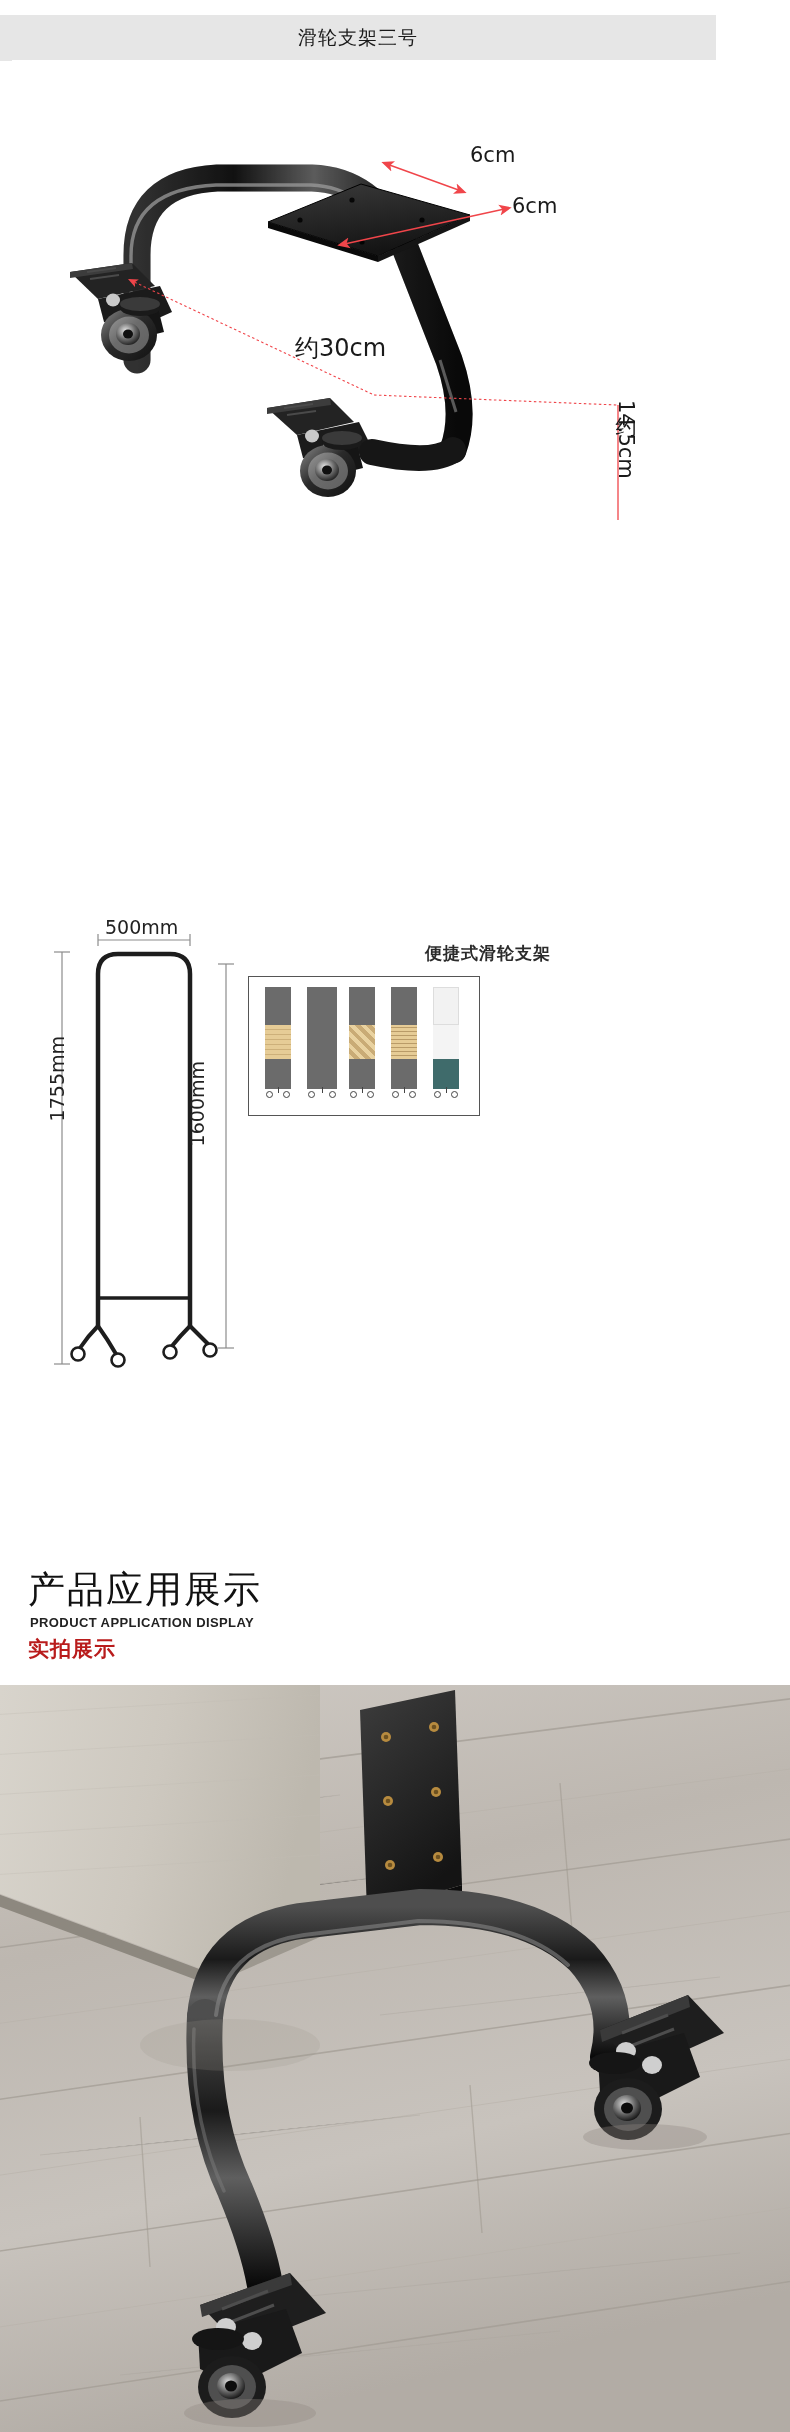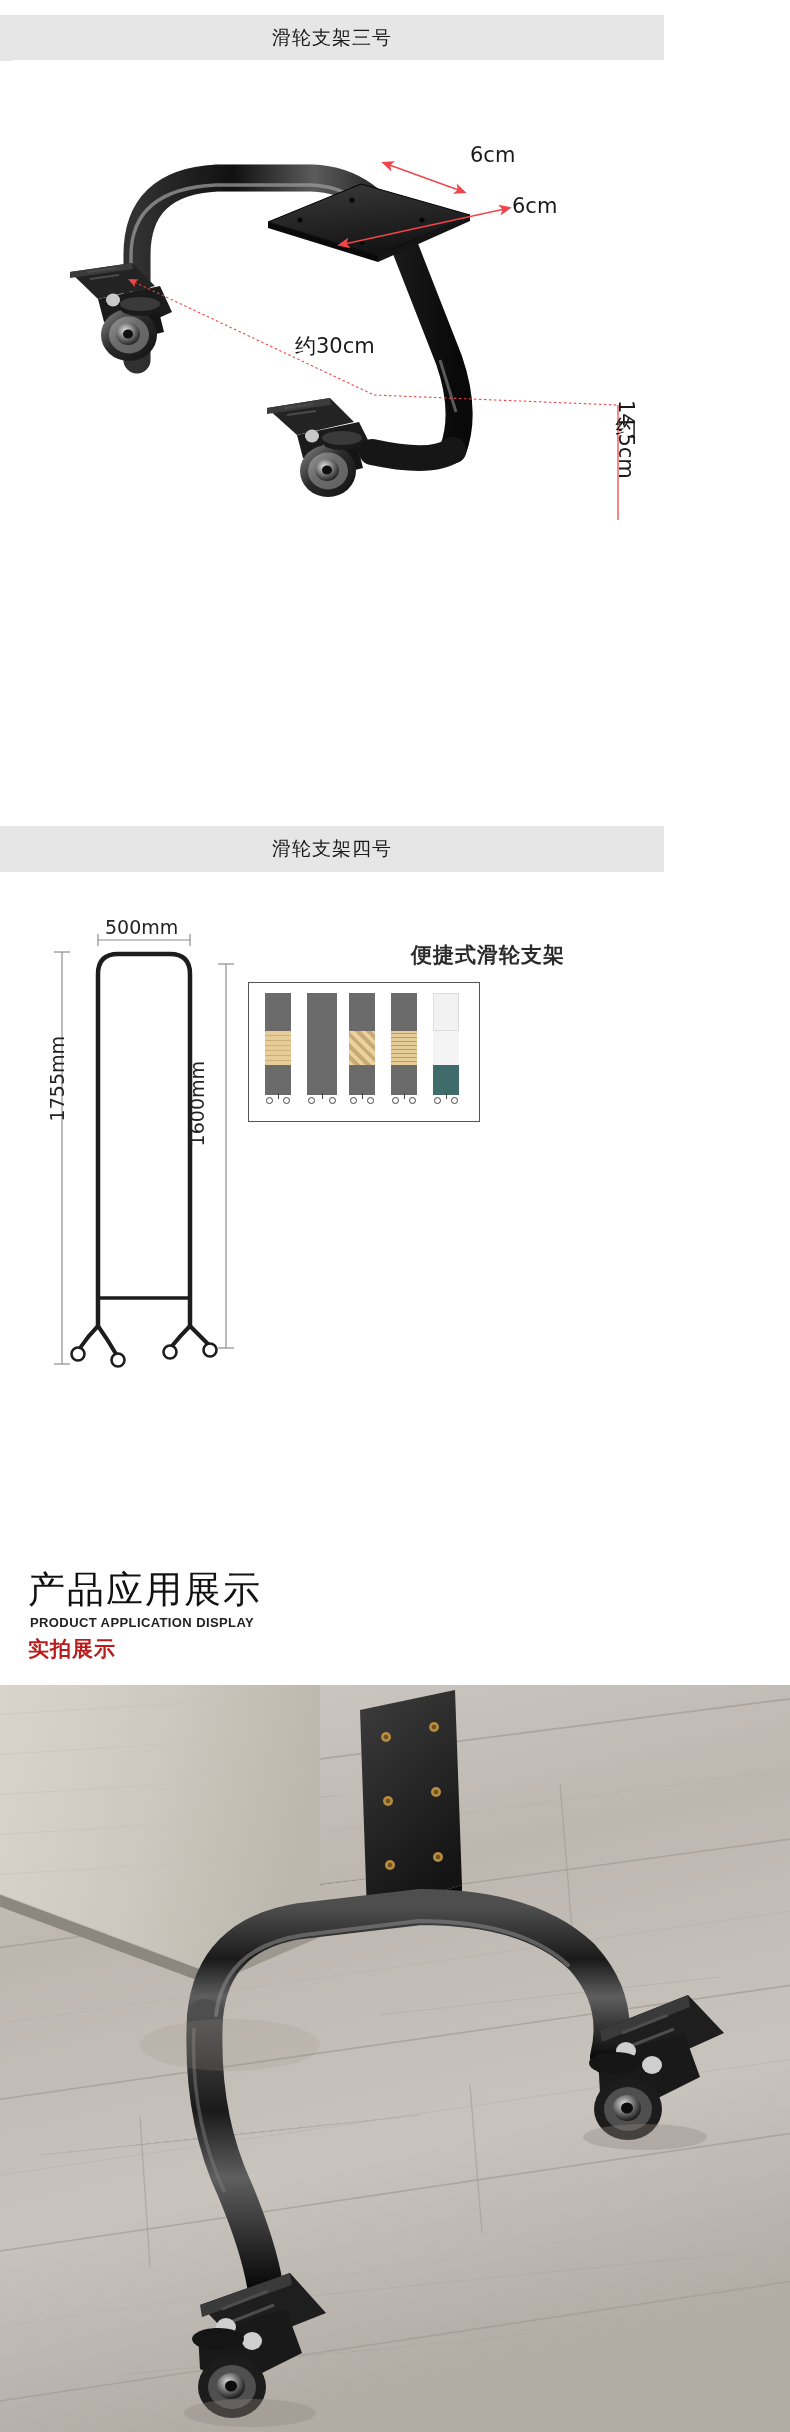--- a/index.html
+++ b/index.html
@@ -6,21 +6,21 @@
   * { margin:0; padding:0; box-sizing:border-box; }
   html, body {
     width:790px;
     background:#ffffff;
     font-family:"Liberation Sans","DejaVu Sans",sans-serif;
   }
   .page { width:790px; height:2432px; position:relative; background:#fff; overflow:hidden; }
 
   
   .band {
-    position:absolute; left:0; width:664px; height:46px;
+    position:absolute; left:0; width:716px; height:46px;
     background:#e6e6e6;
     display:flex; align-items:center; justify-content:center;
   }
   .band-title {
     font-size:19px; color:#1a1a1a; letter-spacing:1px;
     font-family:"DejaVu Sans","Liberation Sans",sans-serif;
   }
 
   
   .stage { position:absolute; background:#fff; }
@@ -28,21 +28,21 @@
   
   #sec1 { left:12px; top:60px; width:788px; height:460px;text-align:right; }
 
   
   .dimtxt {
     position:absolute; color:#1a1a1a; white-space:nowrap;
     font-family:"DejaVu Sans","Liberation Sans",sans-serif;
   }
   .dim-6a { left:458px; top:83px;  font-size:21px; }
   .dim-6b { left:500px; top:134px; font-size:21px; }
-  .dim-30 { left:283px; top:272px; font-size:21px; }
+  .dim-30 { left:283px; top:272px; font-size:24px; }
   .dim-145{ left:600px; top:340px; font-size:21px;
             writing-mode:vertical-rl; text-orientation:mixed; }
 
   
   #sec2 { left:0; top:906px; width:790px; height:520px; }
 
   .mmtxt {
     position:absolute; color:#222; white-space:nowrap;
     font-size:19px;
     font-family:"DejaVu Sans","Liberation Sans",sans-serif;
@@ -50,21 +50,21 @@
   .mm-500  { left:105px; top:10px; }
   .mm-1755 { left:46px;  top:130px; writing-mode:vertical-rl;
              transform:rotate(180deg); }
   .mm-1600 { left:186px; top:155px; writing-mode:vertical-rl;
              transform:rotate(180deg); }
 
   
   .promo { position:absolute; left:248px; top:35px; width:480px; }
   .promo-line {
     text-align:center; font-weight:bold; color:#2b2b2b;
-    font-size:21px; line-height:1.42; letter-spacing:1px;
+    font-size:17px; line-height:1.42; letter-spacing:1px;
     font-family:"DejaVu Sans","Liberation Sans",sans-serif;
   }
   .promo-frame {
     margin-top:11px; width:232px; height:140px;
     border:1px solid #555; position:relative; overflow:hidden;
     background:#fff;
   }
 
   
   .pan { position:absolute; bottom:14px; width:26px; }
@@ -223,23 +223,20 @@
         <line x1="598" y1="498" x2="614" y2="498" stroke-width="1.3"></line>
       </g>
     </svg>
 
     <span class="dimtxt dim-6a">6cm</span>
     <span class="dimtxt dim-6b">6cm</span>
     <span class="dimtxt dim-30">约30cm</span>
     <span class="dimtxt dim-145">约14.5cm</span>
   </div>
 
-  <div class="band" style="top:826px;">
-    <span class="band-title">滑轮支架四号</span>
-  </div>
 
   <div class="stage" id="sec2">
 
     <svg width="250" height="500" viewBox="0 0 250 500" style="position:absolute;left:10px;top:0;">
 
       <path d="M88,68 Q88,48 108,48 L160,48 Q180,48 180,68 L180,420" fill="none" stroke="#1d1d1d" stroke-width="4.5"></path>
       <path d="M88,68 L88,420" fill="none" stroke="#1d1d1d" stroke-width="4.5"></path>
 
       <path d="M88,392 L180,392" fill="none" stroke="#1d1d1d" stroke-width="3.4"></path>
 

